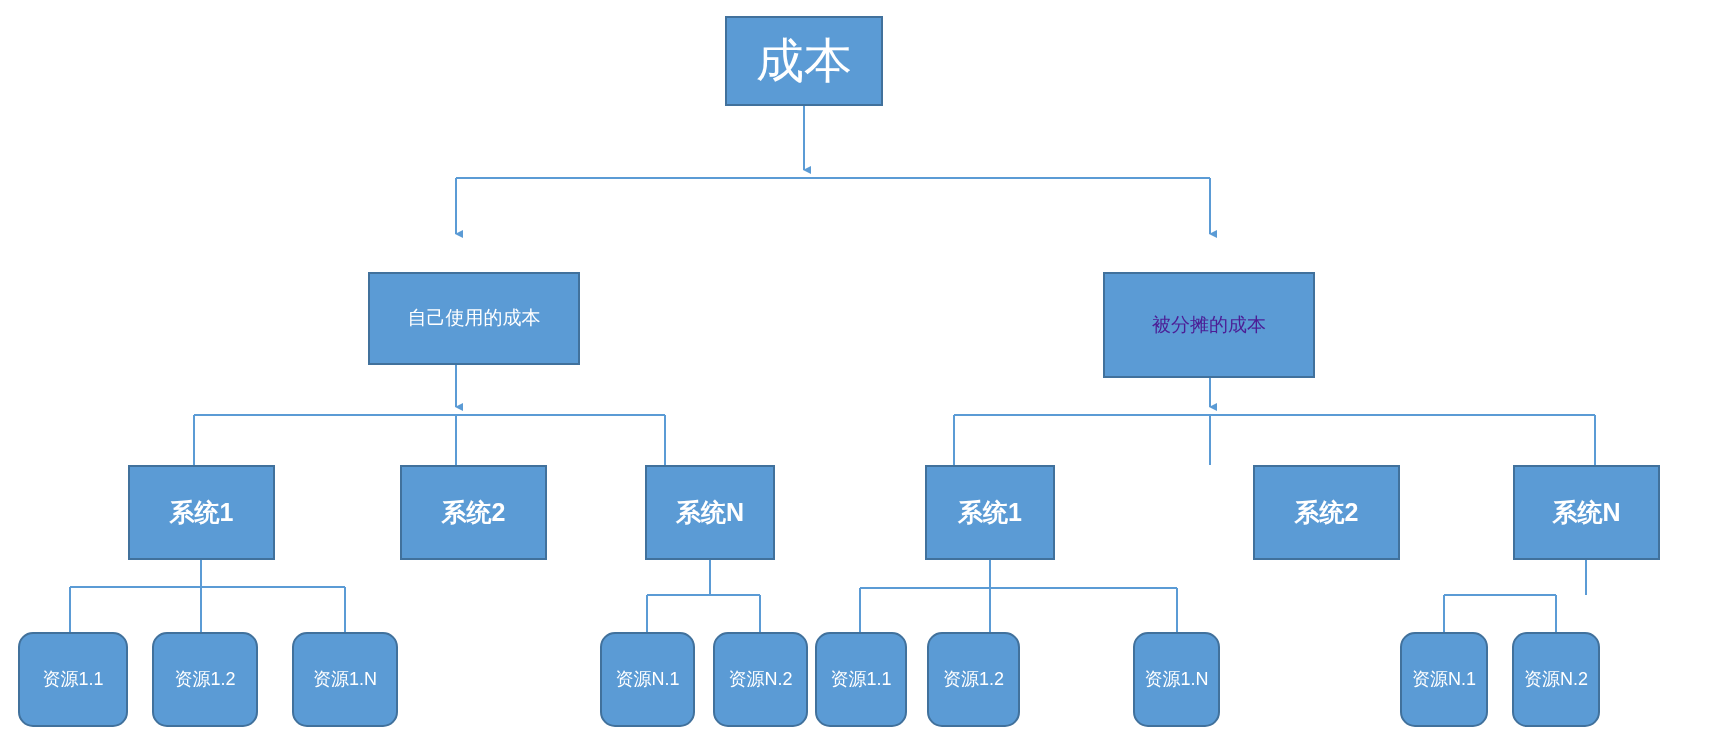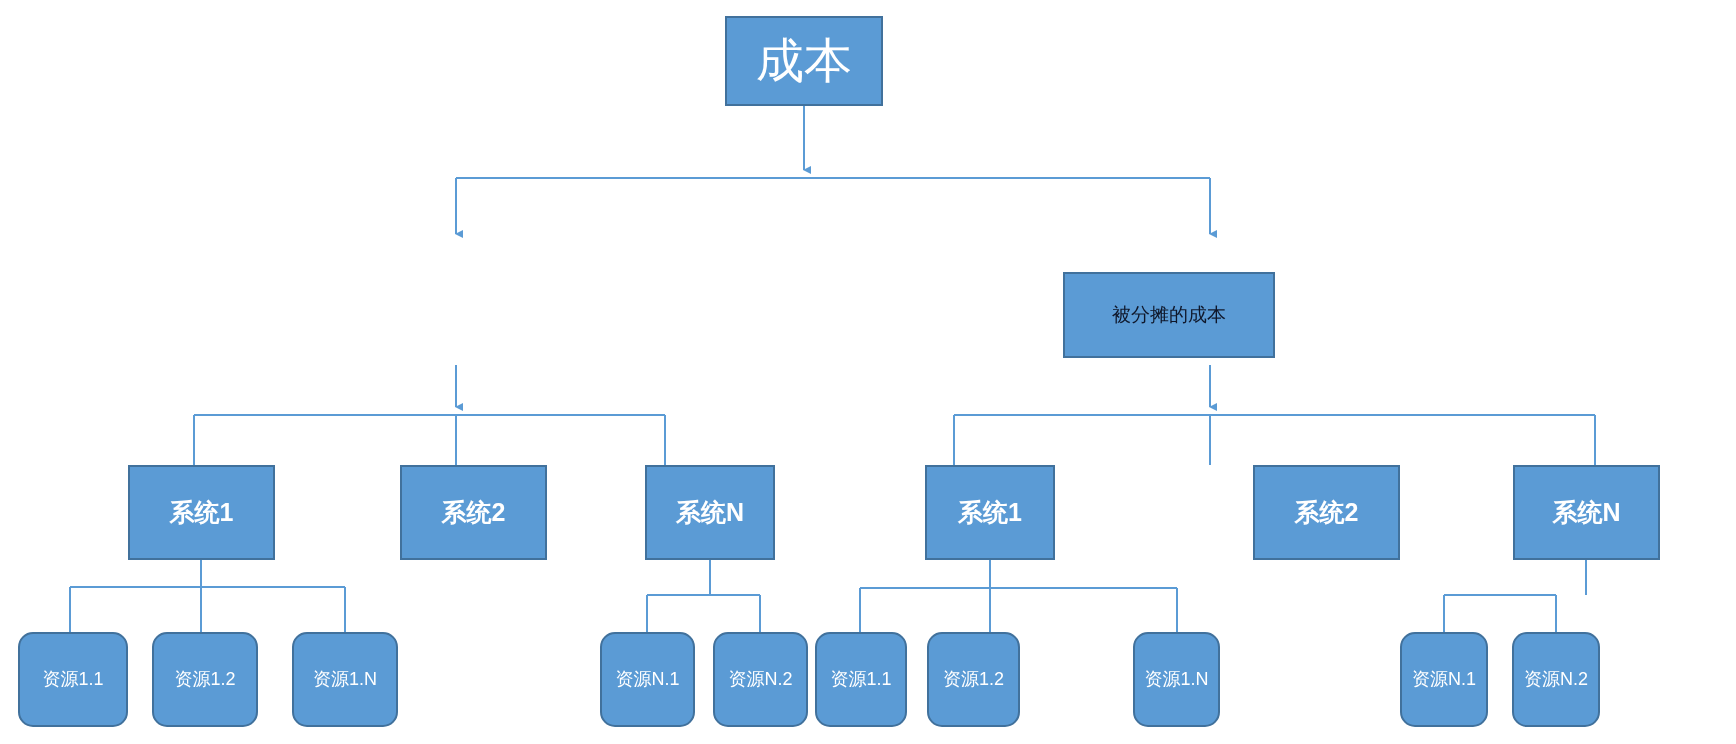--- a/index.html
+++ b/index.html
@@ -93,21 +93,22 @@
 
       <line x1="1586" y1="560" x2="1586" y2="595"></line>
       <line x1="1444" y1="595" x2="1556" y2="595"></line>
       <line x1="1444" y1="595" x2="1444" y2="632"></line>
       <line x1="1556" y1="595" x2="1556" y2="632"></line>
     </g>
   </svg>
 
   <div class="node-box node-root" style="left: 725px; top: 16px; width: 158px; height: 90px; background: rgb(91, 155, 213); border-color: rgb(65, 113, 156); color: rgb(255, 255, 255);">成本</div>
 
-  <div class="node-box node-lvl2" style="left: 1063px; top: 272px; width: 212px; height: 86px; background: rgb(91, 155, 213); border-color: rgb(65, 113, 156); color: #0f172a;">被分摊的成本</div>
+  <div class="node-box node-lvl2" style="left: 368px; top: 272px; width: 212px; height: 93px; background: rgb(91, 155, 213); border-color: rgb(65, 113, 156); color: rgb(255, 255, 255);">自己使用的成本</div>
+  <div class="node-box node-lvl2" style="left: 1103px; top: 272px; width: 212px; height: 106px; background: rgb(91, 155, 213); border-color: rgb(65, 113, 156); color: #4c1d95;">被分摊的成本</div>
 
   <div class="node-box node-sys" style="left: 128px; top: 465px; width: 147px; height: 95px; background: rgb(91, 155, 213); border-color: rgb(65, 113, 156); color: rgb(255, 255, 255);">系统1</div>
   <div class="node-box node-sys" style="left: 400px; top: 465px; width: 147px; height: 95px; background: rgb(91, 155, 213); border-color: rgb(65, 113, 156); color: rgb(255, 255, 255);">系统2</div>
   <div class="node-box node-sys" style="left: 645px; top: 465px; width: 130px; height: 95px; background: rgb(91, 155, 213); border-color: rgb(65, 113, 156); color: rgb(255, 255, 255);">系统N</div>
   <div class="node-box node-sys" style="left: 925px; top: 465px; width: 130px; height: 95px; background: rgb(91, 155, 213); border-color: rgb(65, 113, 156); color: rgb(255, 255, 255);">系统1</div>
   <div class="node-box node-sys" style="left: 1253px; top: 465px; width: 147px; height: 95px; background: rgb(91, 155, 213); border-color: rgb(65, 113, 156); color: rgb(255, 255, 255);">系统2</div>
   <div class="node-box node-sys" style="left: 1513px; top: 465px; width: 147px; height: 95px; background: rgb(91, 155, 213); border-color: rgb(65, 113, 156); color: rgb(255, 255, 255);">系统N</div>
 
   <div class="node-box node-res" style="left: 18px; top: 632px; width: 110px; height: 95px; background: rgb(91, 155, 213); border-color: rgb(65, 113, 156); color: rgb(255, 255, 255);">资源1.1</div>
   <div class="node-box node-res" style="left: 152px; top: 632px; width: 106px; height: 95px; background: rgb(91, 155, 213); border-color: rgb(65, 113, 156); color: rgb(255, 255, 255);">资源1.2</div>

